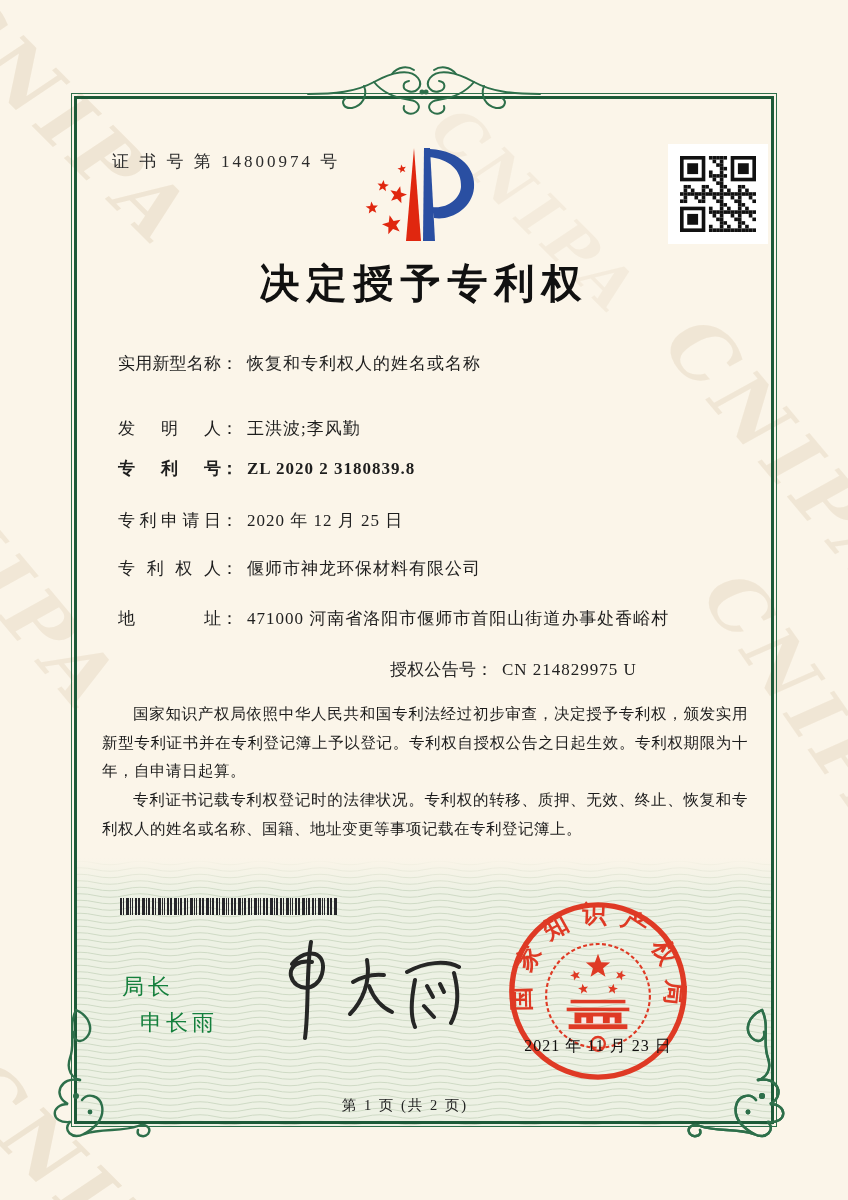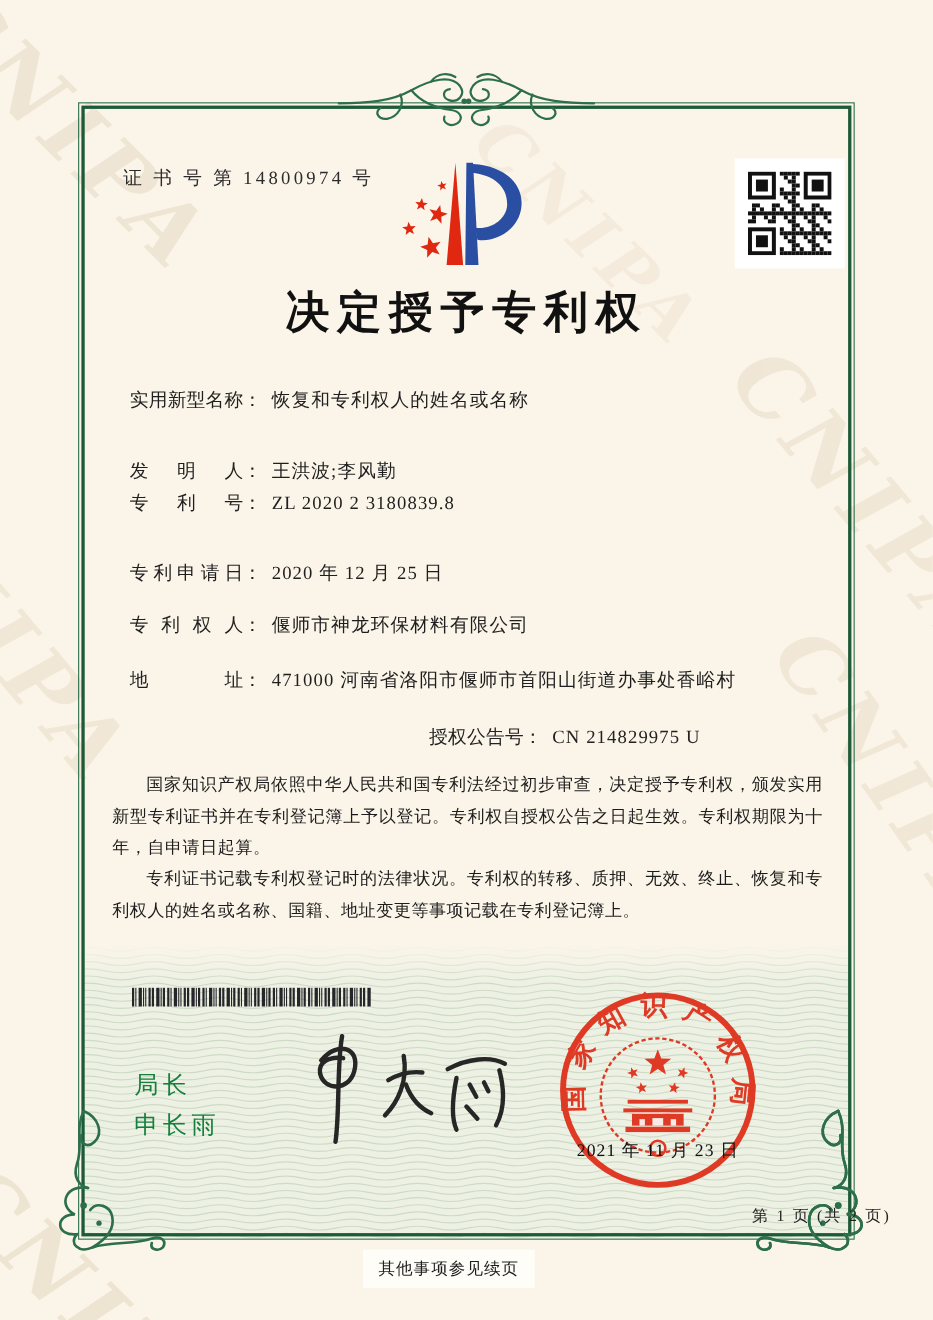--- a/index.html
+++ b/index.html
@@ -37,42 +37,42 @@
   .cert-no{position:absolute;left:112px;top:150px;font-size:17px;letter-spacing:3px;color:#2b2b2b;}
   .logo{position:absolute;left:364px;top:143px;}
   .qr-box{position:absolute;left:668px;top:144px;width:100px;height:100px;background:#fff;
     display:flex;align-items:center;justify-content:center;}
   .title{position:absolute;left:0;top:256px;width:848px;text-align:center;
     font-size:40px;font-weight:bold;letter-spacing:7px;color:#111;}
   .fields{position:absolute;left:118px;top:0;width:620px;font-size:17px;color:#1e1e1e;}
   .frow{position:absolute;left:0;white-space:nowrap;}
   .frow:nth-child(1){top:352px;}
   .frow:nth-child(2){top:417px;}
-  .frow:nth-child(3){top:446px;}
+  .frow:nth-child(3){top:457px;font-weight:bold;}
   .frow:nth-child(4){top:509px;}
   .frow:nth-child(5){top:557px;}
   .frow:nth-child(6){top:607px;}
   .flabel{display:inline-block;width:103px;text-align:justify;text-align-last:justify;vertical-align:bottom;}
   .fvalue{margin-left:9px;letter-spacing:1px;}
   .grant-row{position:absolute;left:118px;top:658px;font-size:17px;white-space:nowrap;}
   .grant-number{position:absolute;left:390px;top:658px;font-size:17px;white-space:nowrap;}
   .glabel{display:inline-block;width:86px;text-align:justify;text-align-last:justify;vertical-align:bottom;}
   .body-text{position:absolute;left:102px;top:700px;width:646px;
     font-size:15.5px;line-height:1.85;color:#1c1c1c;text-align:justify;}
   .body-text p{text-indent:2em;letter-spacing:.5px;}
   .barcode{position:absolute;left:120px;top:898px;height:17px;display:flex;align-items:stretch;}
   .barcode i{display:block;background:#26262a;}
   .director{position:absolute;left:122px;font-size:22px;color:#15803d;letter-spacing:4px;}
   #director-title{top:972px;}
-  #director-name{top:1008px;}
+  #director-name{top:1008px;margin-left:18px;}
   .sig{position:absolute;left:265px;top:924px;}
   .seal{position:absolute;left:505px;top:898px;opacity:.93;}
   .seal-date{position:absolute;left:505px;top:1036px;width:186px;text-align:center;
     font-size:16px;color:#111;letter-spacing:1px;white-space:nowrap;}
-  .page-footer{position:absolute;left:0;top:1096px;width:810px;text-align:right;
+  .page-footer{position:absolute;left:0;top:1096px;width:810px;text-align:center;
     font-size:14.5px;color:#222;letter-spacing:2px;}
   .cont-note{position:absolute;left:330px;top:1136px;width:156px;padding:8px 4px;
     background:#fffdf8;text-align:center;font-size:15px;color:#1c1c1c;letter-spacing:1px;}
 </style>
 </head>
 <body>
 
 <div id="watermarks">
     <div class="wm" style="left: -22px; top: -34px; font-size: 80px; opacity: 0.55; transform: rotate(45deg);">CNIPA</div>
     <div class="wm" style="left: 468px; top: 92px; font-size: 62px; opacity: 0.32; transform: rotate(45deg);">CNIPA</div>
@@ -465,14 +465,13 @@
       <rect x="90" y="121" width="10" height="7" fill="#fff" opacity=".9"></rect>
       <rect x="78" y="122" width="5" height="6" fill="#fff" opacity=".9"></rect>
       <rect x="107" y="122" width="5" height="6" fill="#fff" opacity=".9"></rect>
       <rect x="65" y="129" width="60" height="5"></rect>
       <circle cx="95" cy="149" r="7" fill="none" stroke="#df2d17" stroke-width="2.4"></circle>
     </g>
   </svg>
   <div class="seal-date">2021 年 11 月 23 日</div>
 
   <div class="page-footer">第 1 页 (共 2 页)</div>
-  <div class="cont-note">其他事项参见续页</div>
 </div>
 
 </body></html>

